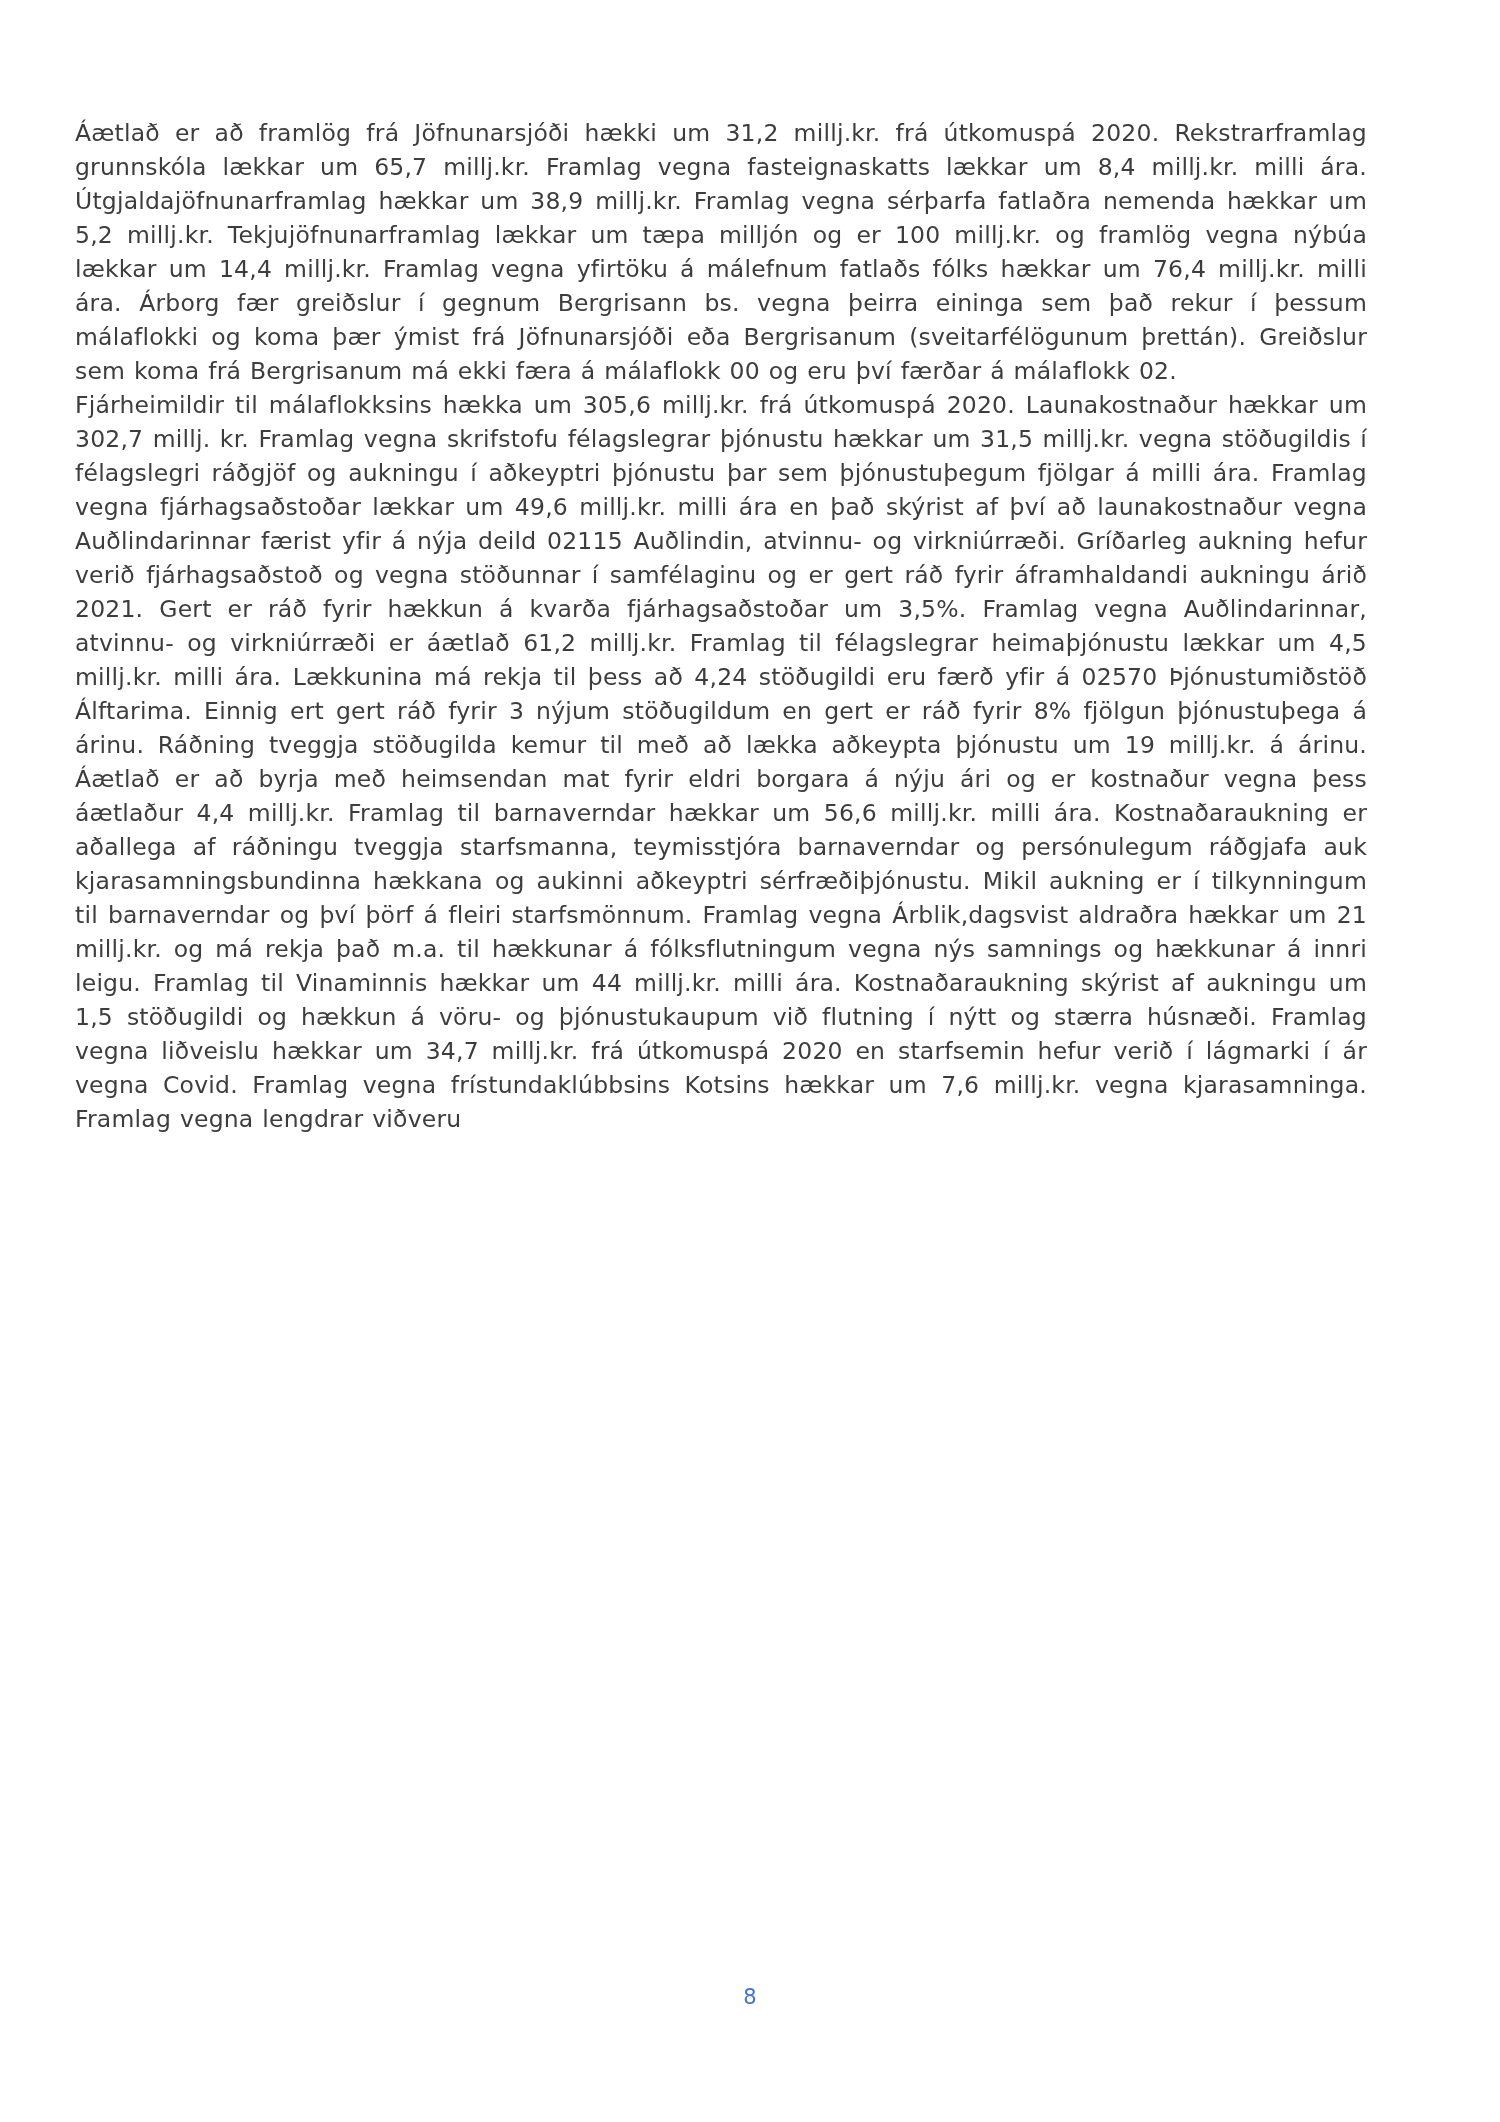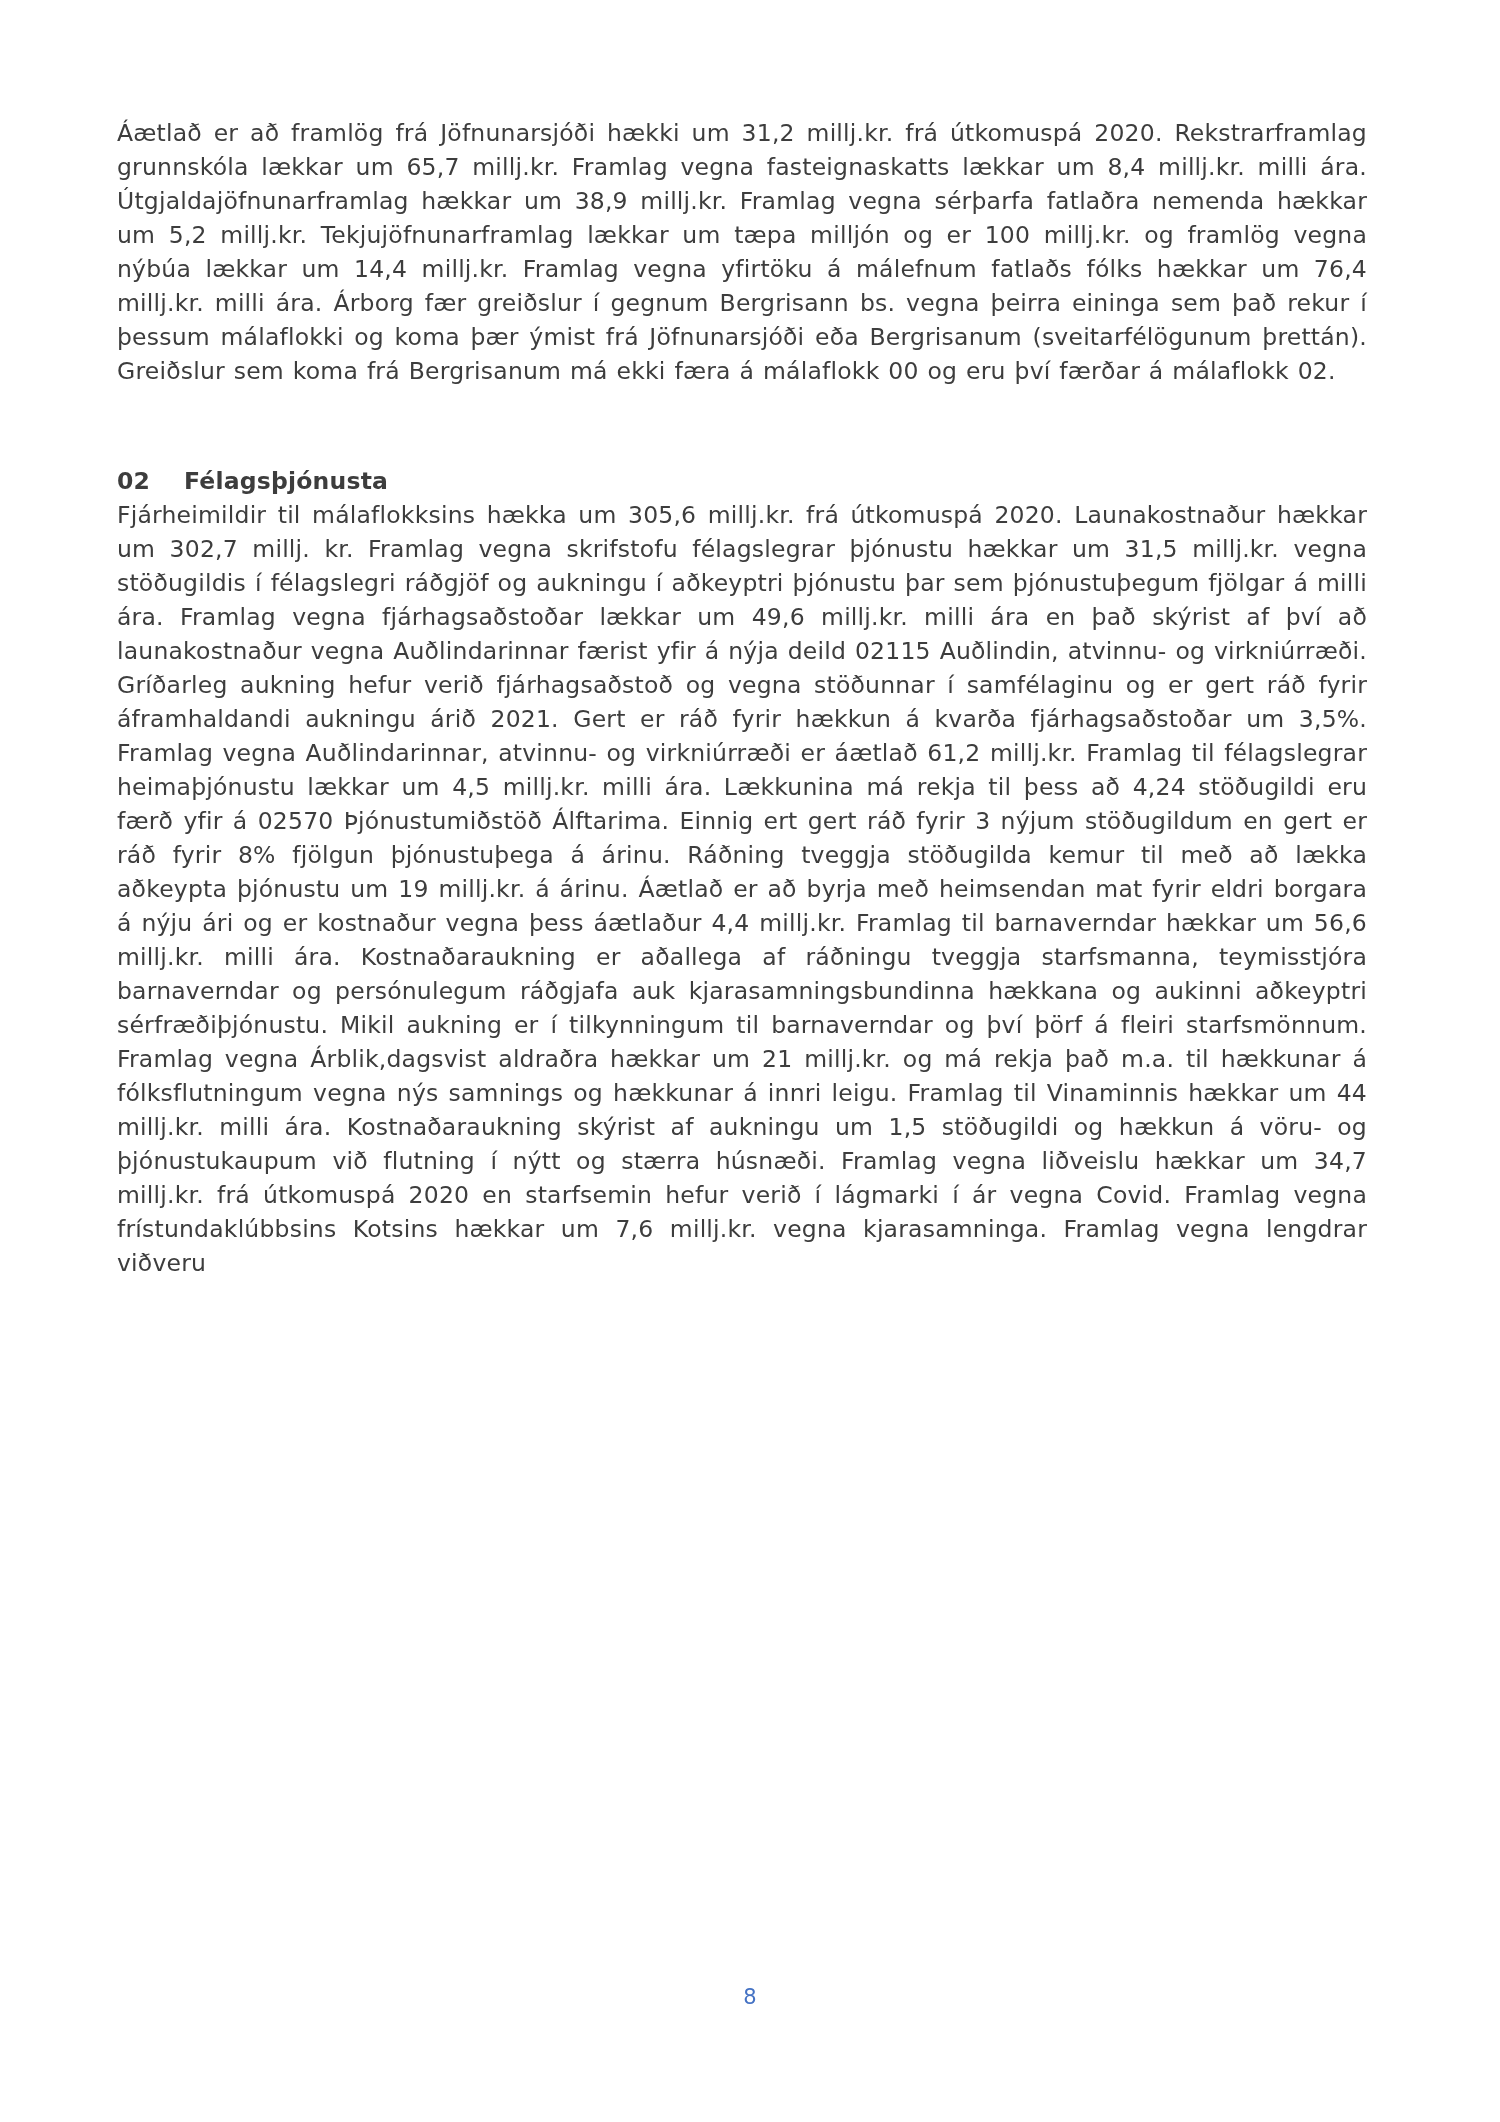--- a/index.html
+++ b/index.html
@@ -9,21 +9,21 @@
     height: 2122px;
     background: #ffffff;
     font-family: "DejaVu Sans", "Liberation Sans", sans-serif;
     color: var(--text-color, #3d3d3d);
     position: relative;
     overflow: hidden;
   }
   .page {
     position: absolute;
     inset: 0;
-    padding: 116px 133px 0 117px;
+    padding: 116px 133px 0 75px;
     background: #ffffff;
   }
   .body-text {
     margin: 0;
     font-size: 23.5px;
     line-height: 34px;
     text-align: justify;
     letter-spacing: 0.2px;
     word-spacing: 1.2px;
   }
@@ -51,23 +51,20 @@
     color: var(--page-number-color, #4472C4);
   }
 </style>
 </head>
 <body style="--text-color: #3d3d3d; --page-number-color: #4472C4;">
 
 <div class="page">
 
   <p class="body-text">Áætlað er að framlög frá Jöfnunarsjóði hækki um 31,2 millj.kr. frá útkomuspá 2020. Rekstrarframlag grunnskóla lækkar um 65,7 millj.kr. Framlag vegna fasteignaskatts lækkar um 8,4 millj.kr. milli ára. Útgjaldajöfnunarframlag hækkar um 38,9 millj.kr. Framlag vegna sérþarfa fatlaðra nemenda hækkar um 5,2 millj.kr. Tekjujöfnunarframlag lækkar um tæpa milljón og er 100 millj.kr. og framlög vegna nýbúa lækkar um 14,4 millj.kr. Framlag vegna yfirtöku á málefnum fatlaðs fólks hækkar um 76,4 millj.kr. milli ára. Árborg fær greiðslur í gegnum Bergrisann bs. vegna þeirra eininga sem það rekur í þessum málaflokki og koma þær ýmist frá Jöfnunarsjóði eða Bergrisanum (sveitarfélögunum þrettán). Greiðslur sem koma frá Bergrisanum má ekki færa á málaflokk 00 og eru því færðar á málaflokk 02.</p>
 
-  <h2 class="section-heading">
-    <span class="heading-number">02</span><span class="heading-title">Félagsþjónusta</span>
-  </h2>
 
   <p class="body-text">Fjárheimildir til málaflokksins hækka um 305,6 millj.kr. frá útkomuspá 2020. Launakostnaður hækkar um 302,7 millj. kr. Framlag vegna skrifstofu félagslegrar þjónustu hækkar um 31,5 millj.kr. vegna stöðugildis í félagslegri ráðgjöf og aukningu í aðkeyptri þjónustu þar sem þjónustuþegum fjölgar á milli ára. Framlag vegna fjárhagsaðstoðar lækkar um 49,6 millj.kr. milli ára en það skýrist af því að launakostnaður vegna Auðlindarinnar færist yfir á nýja deild 02115 Auðlindin, atvinnu- og virkniúrræði. Gríðarleg aukning hefur verið fjárhagsaðstoð og vegna stöðunnar í samfélaginu og er gert ráð fyrir áframhaldandi aukningu árið 2021. Gert er ráð fyrir hækkun á kvarða fjárhagsaðstoðar um 3,5%. Framlag vegna Auðlindarinnar, atvinnu- og virkniúrræði er áætlað 61,2 millj.kr. Framlag til félagslegrar heimaþjónustu lækkar um 4,5 millj.kr. milli ára. Lækkunina má rekja til þess að 4,24 stöðugildi eru færð yfir á 02570 Þjónustumiðstöð Álftarima. Einnig ert gert ráð fyrir 3 nýjum stöðugildum en gert er ráð fyrir 8% fjölgun þjónustuþega á árinu. Ráðning tveggja stöðugilda kemur til með að lækka aðkeypta þjónustu um 19 millj.kr. á árinu. Áætlað er að byrja með heimsendan mat fyrir eldri borgara á nýju ári og er kostnaður vegna þess áætlaður 4,4 millj.kr. Framlag til barnaverndar hækkar um 56,6 millj.kr. milli ára. Kostnaðaraukning er aðallega af ráðningu tveggja starfsmanna, teymisstjóra barnaverndar og persónulegum ráðgjafa auk kjarasamningsbundinna hækkana og aukinni aðkeyptri sérfræðiþjónustu. Mikil aukning er í tilkynningum til barnaverndar og því þörf á fleiri starfsmönnum. Framlag vegna Árblik,dagsvist aldraðra hækkar um 21 millj.kr. og má rekja það m.a. til hækkunar á fólksflutningum vegna nýs samnings og hækkunar á innri leigu. Framlag til Vinaminnis hækkar um 44 millj.kr. milli ára. Kostnaðaraukning skýrist af aukningu um 1,5 stöðugildi og hækkun á vöru- og þjónustukaupum við flutning í nýtt og stærra húsnæði. Framlag vegna liðveislu hækkar um 34,7 millj.kr. frá útkomuspá 2020 en starfsemin hefur verið í lágmarki í ár vegna Covid. Framlag vegna frístundaklúbbsins Kotsins hækkar um 7,6 millj.kr. vegna kjarasamninga. Framlag vegna lengdrar viðveru</p>
 
   <div class="footer">
     <span class="page-number">8</span>
   </div>
 
 </div>
 
 </body></html>

